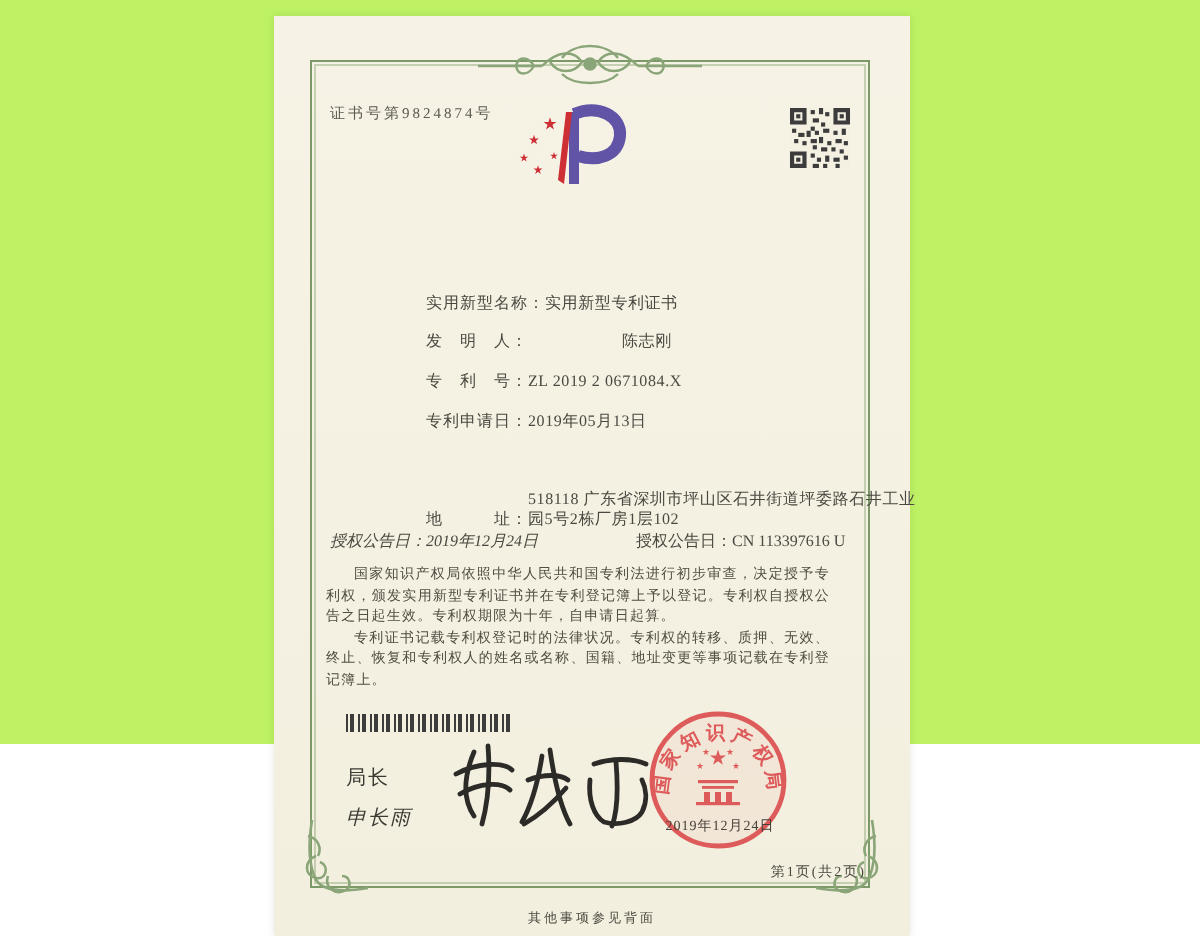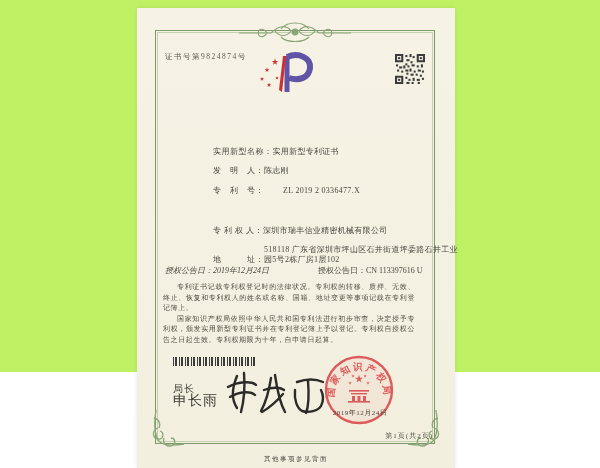--- a/index.html
+++ b/index.html
@@ -38,36 +38,36 @@
     text-align:center;font-size:19px;font-weight:bold;color:#33332e;
     letter-spacing:5px;
   }
   .field{
     position:absolute;left:40px;width:252px;
     font-size:8px;color:#4a4840;line-height:10px;
     display:flex;align-items:flex-end;margin-left:36px;
   }
   .field .flabel{white-space:nowrap;letter-spacing:0.5px;}
   .field .fvalue{flex:1;letter-spacing:0.3px;}
-  .f0{top:139px;} .f1{top:158px;} .f2{top:178px;gap:19px;} .f3{top:198px;} .f4{top:218px;} .f5{top:237px;}
+  .f0{top:139px;} .f1{top:158px;gap:47px;} .f2{top:178px;} .f3{top:198px;} .f4{top:218px;} .f5{top:237px;}
   .grant-row{position:absolute;left:28px;top:257px;width:260px;font-size:8px;color:#4a4840;}
   .grant-left{position:absolute;left:0;top:0;white-space:nowrap;font-style:italic;}
   .grant-right{position:absolute;left:153px;top:0;white-space:nowrap;}
   .legal{
     position:absolute;left:26px;top:274px;width:252px;
     font-size:7px;line-height:10.5px;color:#504d42;letter-spacing:0.6px;
     text-align:justify;
   }
   .legal p{margin:0;text-indent:2em;}
   .barcode{
     position:absolute;left:36px;top:349px;width:84px;height:9px;
     background:repeating-linear-gradient(90deg,#3c3c3c 0 1px,transparent 1px 2px,#3c3c3c 2px 4px,transparent 4px 6px);
   }
   .director-label{position:absolute;left:36px;top:374px;font-size:10px;color:#3b3a33;letter-spacing:1px;}
-  .director-name{position:absolute;left:36px;top:384px;font-size:14px;color:#3b3a33;letter-spacing:1px;}
+  .director-name{position:absolute;left:36px;top:394px;font-size:10px;color:#3b3a33;letter-spacing:1px;font-style:italic;}
   .signature{position:absolute;left:80px;top:358px;width:118px;height:50px;}
   .seal{position:absolute;left:185px;top:345px;width:74px;height:74px;opacity:0.92;}
   .seal-date{
     position:absolute;left:183px;top:400px;width:80px;text-align:center;
     font-size:7px;color:#443f37;letter-spacing:0.5px;
   }
   .page-info{
     position:absolute;left:18px;top:423px;width:278px;text-align:right;
     font-size:7px;color:#4c4a40;letter-spacing:1px;
   }
@@ -174,43 +174,43 @@
     <div class="field f0">
       <span class="flabel">实用新型名称：</span>
       <span class="fvalue">实用新型专利证书</span>
     </div>
     <div class="field f1">
       <span class="flabel">发　明　人：</span>
       <span class="fvalue">陈志刚</span>
     </div>
     <div class="field f2">
       <span class="flabel">专　利　号：</span>
-      <span class="fvalue">ZL 2019 2 0336477.X</span>
-    </div>
-    <div class="field f4">
-      <span class="flabel">专 利 权 人：</span>
-      <span class="fvalue">深圳市瑞丰信业精密机械有限公司</span>
+      <span class="fvalue">ZL 2019 2 0671084.X</span>
+    </div>
+    <div class="field f3">
+      <span class="flabel">专利申请日：</span>
+      <span class="fvalue">2019年05月13日</span>
     </div>
     <div class="field f5">
       <span class="flabel">地　　　址：</span>
       <span class="fvalue">518118 广东省深圳市坪山区石井街道坪委路石井工业园5号2栋厂房1层102</span>
     </div>
 
     <div class="grant-row">
       <span class="grant-left">
         <span>授权公告日：</span><span>2019年12月24日</span>
       </span>
       <span class="grant-right">
         <span>授权公告日：</span><span>CN 113397616 U</span>
       </span>
     </div>
 
     <div class="legal">
+      <p>国家知识产权局依照中华人民共和国专利法进行初步审查，决定授予专利权，颁发实用新型专利证书并在专利登记簿上予以登记。专利权自授权公告之日起生效。专利权期限为十年，自申请日起算。</p>
       <p>专利证书记载专利权登记时的法律状况。专利权的转移、质押、无效、终止、恢复和专利权人的姓名或名称、国籍、地址变更等事项记载在专利登记簿上。</p>
-      <p>国家知识产权局依照中华人民共和国专利法进行初步审查，决定授予专利权，颁发实用新型专利证书并在专利登记簿上予以登记。专利权自授权公告之日起生效。专利权期限为十年，自申请日起算。</p>
     </div>
 
     <div class="barcode"></div>
 
     <div class="director-label">局长</div>
     <div class="director-name">申长雨</div>
 
     <svg class="signature" viewBox="0 0 118 50">
       <g fill="none" stroke="#2c2b28" stroke-width="2.4" stroke-linecap="round">
         <path d="M20 10 C15 22 14 33 20 42"></path>

